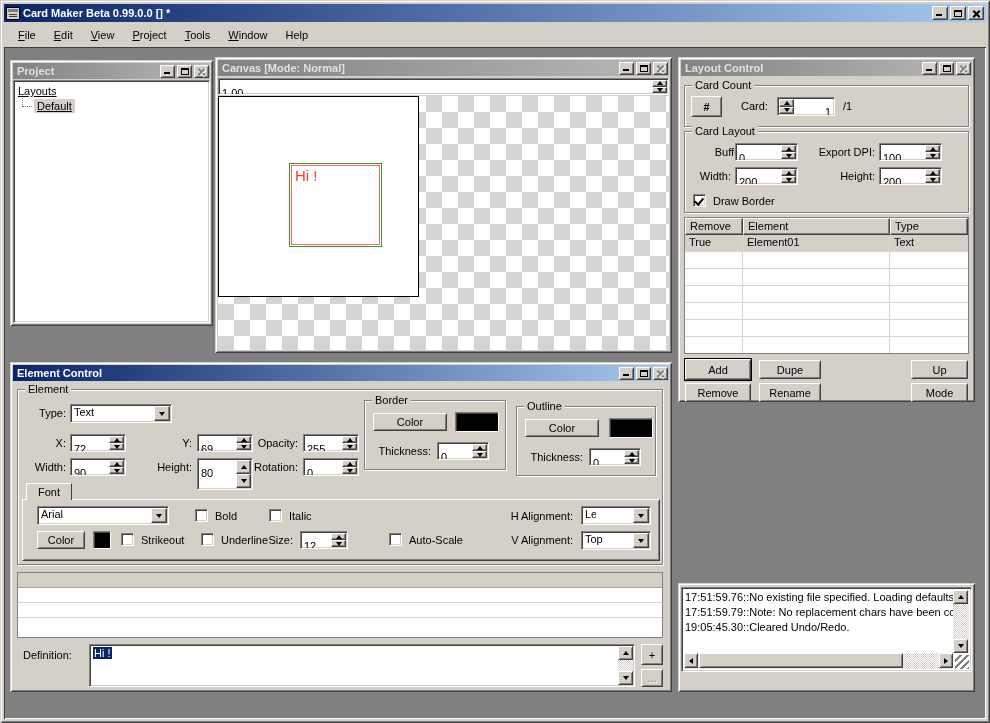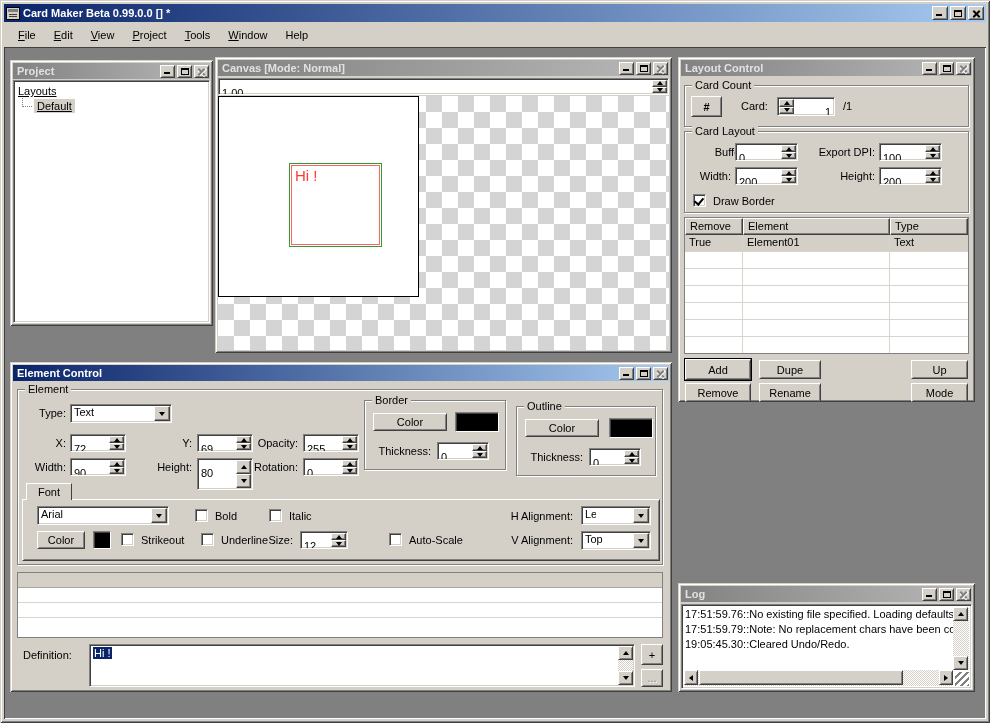--- a/index.html
+++ b/index.html
@@ -585,34 +585,20 @@
                 <span class="t-down"></span>
               </span>
           </span>
         </div>
         <div class="btn" style="left:628px; top:262px; width:22px; height:21px;">+</div>
         <div class="btn dim" style="left:628px; top:287px; width:22px; height:18px;">...</div>
       </div>
     </div>
 
     <div class="child" style="left:674px; top:536px; width:297px; height:109px;">
-      <div class="child-title inactive">
-        <span class="t">Log</span>
-        <span class="capbtns">
-          <span class="cap-btn small raised">
-              <span class="glyph-min"></span>
-            </span>
-          <span class="cap-btn small raised">
-              <span class="glyph-max"></span>
-            </span>
-          <span class="cap-btn small raised disabled">
-              <span class="glyph-close"></span>
-            </span>
-        </span>
-      </div>
       <div class="body">
         <div class="log-area">
           <div class="log-lines">
             <div>17:51:59.76::No existing file specified. Loading defaults...</div>
             <div>17:51:59.79::Note: No replacement chars have been config</div>
             <div>19:05:45.30::Cleared Undo/Redo.</div>
           </div>
           <div class="sb-v stipple">
             <span class="sb-btn" style="left:0; top:0; width:15px; height:14px;">
                 <span class="t-up"></span>

